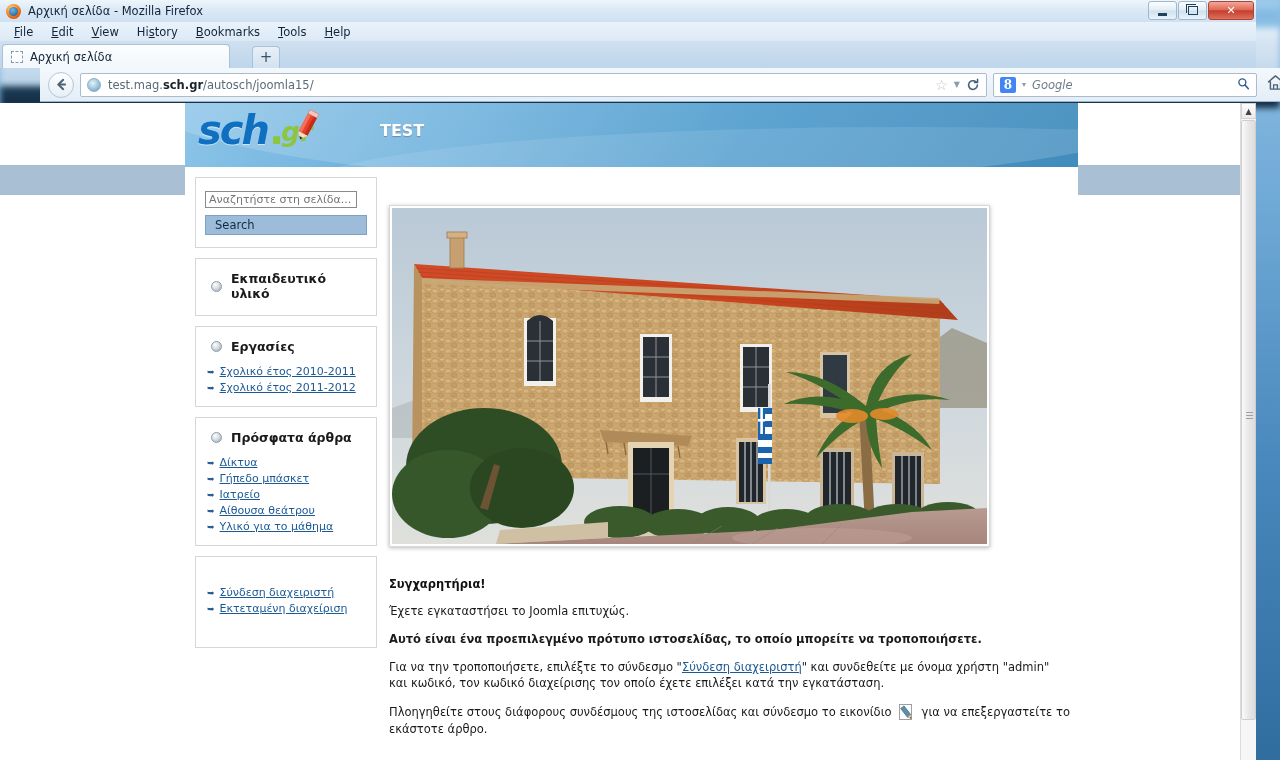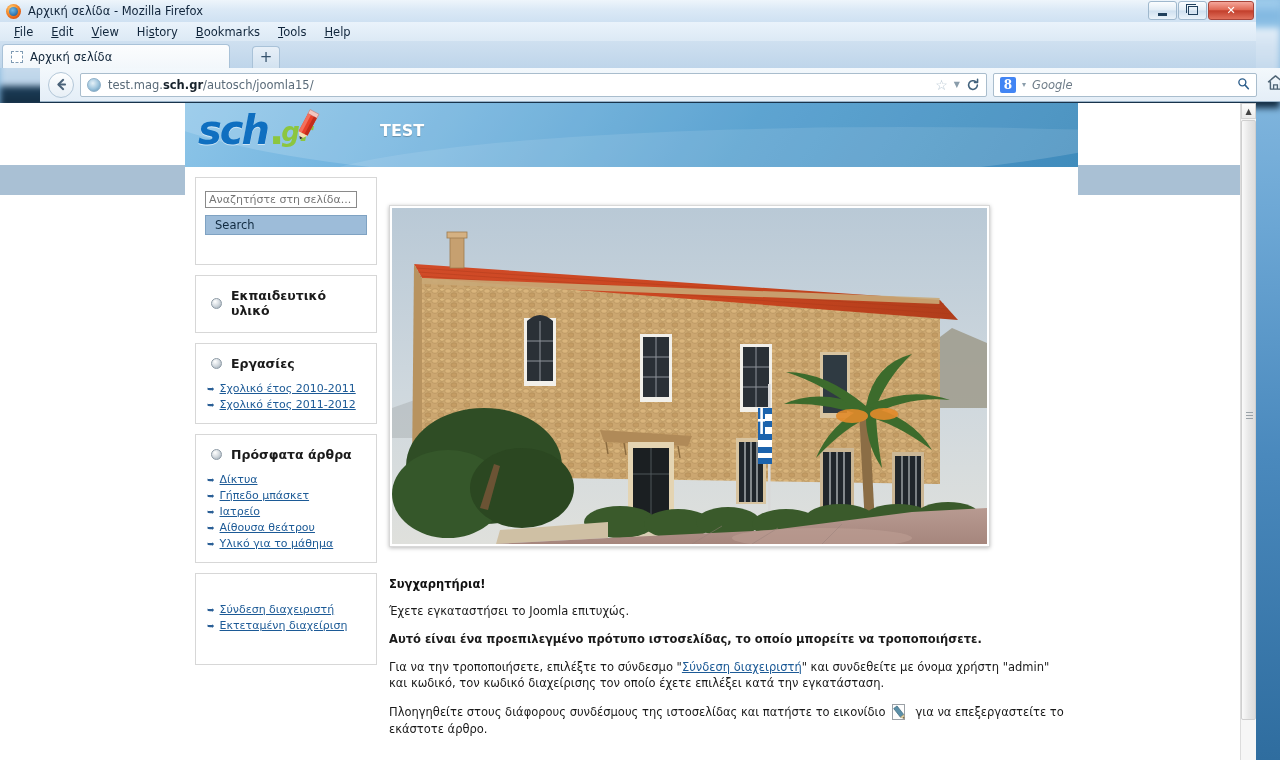--- a/index.html
+++ b/index.html
@@ -288,21 +288,21 @@
 
   
   #site-body{
     position:relative; width:893px; display:flex; align-items:flex-start;
     padding:10px 8px 0 10px; gap:12px; background:#fff;
   }
   #sidebar{ width:182px; flex:none; }
   .module{
     border:1px solid #d7d7d7; background:#fff; margin-bottom:10px; padding:8px 9px 10px 9px;
   }
-  .module.search-mod{ padding:10px 9px 29px 9px; }
+  .module.search-mod{ padding:10px 9px 12px 9px; }
   #search-input{
     width:152px; height:17px; border:1px solid #8a8a8a;
     font-size:11px; color:#6e6e6e; padding:0 3px;
     font-family:"DejaVu Sans", sans-serif; background:#fff;
   }
   #search-submit{
     margin-top:7px; background:#9dbcd9; border:1px solid #7fa2c2;
     font-size:11.5px; color:#102a40; padding:2px 9px;
     font-family:"DejaVu Sans", sans-serif;
   }
@@ -748,21 +748,21 @@
                 <line x1="360" y1="336" x2="386" y2="320"></line>
                 <line x1="430" y1="336" x2="450" y2="316"></line>
               </g>
             </svg>
           </div>
 
           <div class="ct-h">Συγχαρητήρια!</div>
           <div class="ct-p">Έχετε εγκαταστήσει το Joomla επιτυχώς.</div>
           <div class="ct-p bold">Αυτό είναι ένα προεπιλεγμένο πρότυπο ιστοσελίδας, το οποίο μπορείτε να τροποποιήσετε.</div>
           <div class="ct-p"><span>Για να την τροποποιήσετε, επιλέξτε το σύνδεσμο "</span><a href="#">Σύνδεση διαχειριστή</a><span>" και συνδεθείτε με όνομα χρήστη "admin" και κωδικό, τον κωδικό διαχείρισης τον οποίο έχετε επιλέξει κατά την εγκατάσταση.</span></div>
-          <div class="ct-p"><span>Πλοηγηθείτε στους διάφορους συνδέσμους της ιστοσελίδας και πατήστε το εικονίδιο</span><svg id="edit-icon-inline" viewBox="0 0 18 18">
+          <div class="ct-p"><span>Πλοηγηθείτε στους διάφορους συνδέσμους της ιστοσελίδας και σύνδεσμο το εικονίδιο</span><svg id="edit-icon-inline" viewBox="0 0 18 18">
                 <rect x="1.5" y="1.5" width="12" height="15" fill="#fdfdfd" stroke="#9aa0a6" stroke-width="1"></rect>
                 <g transform="rotate(-38 10 10)">
                   <rect x="7" y="2" width="4.2" height="11" fill="#5b8fa8" stroke="#3d6b80" stroke-width="0.7"></rect>
                   <polygon points="7,13 11.2,13 9.1,16.4" fill="#e8d9a8" stroke="#b8a477" stroke-width="0.6"></polygon>
                   <polygon points="8.1,15 10.1,15 9.1,16.4" fill="#333"></polygon>
                 </g>
               </svg><span>για να επεξεργαστείτε το εκάστοτε άρθρο.</span></div>
         </div>
       </div>
     </div>

